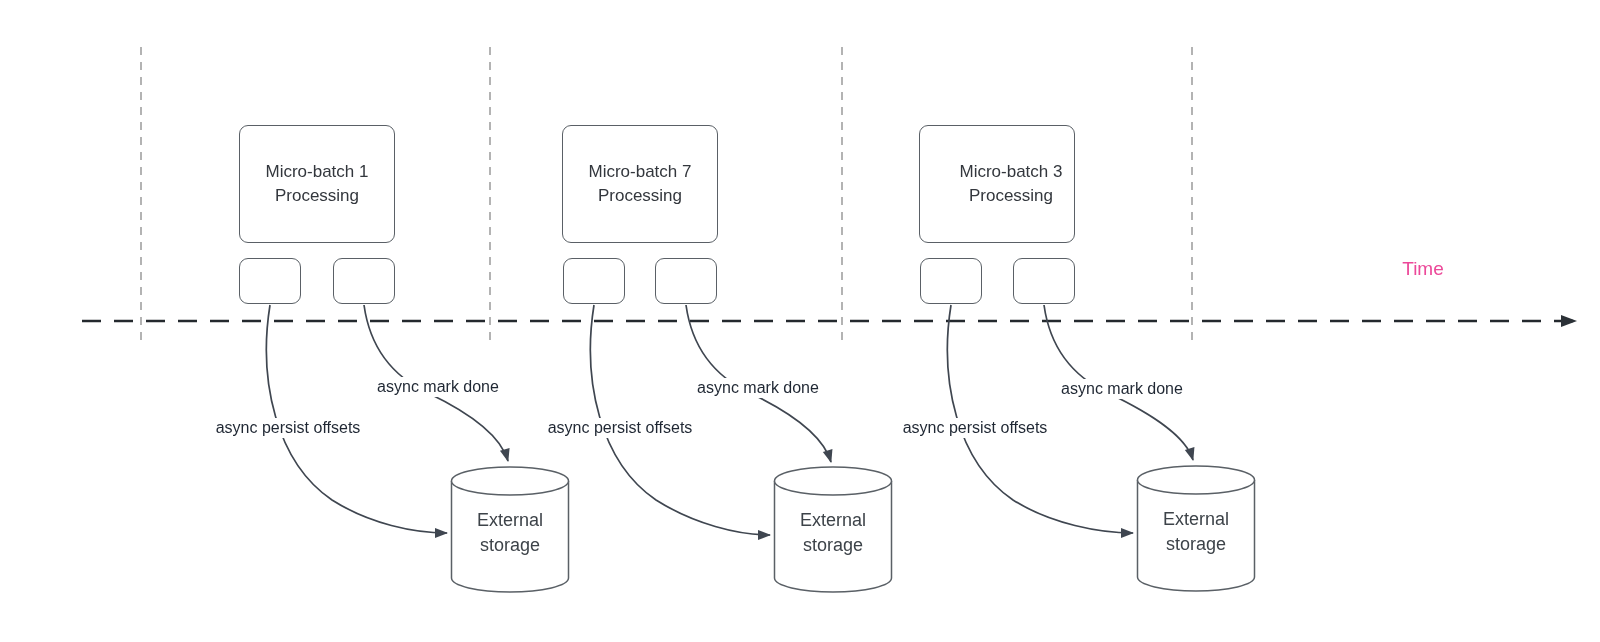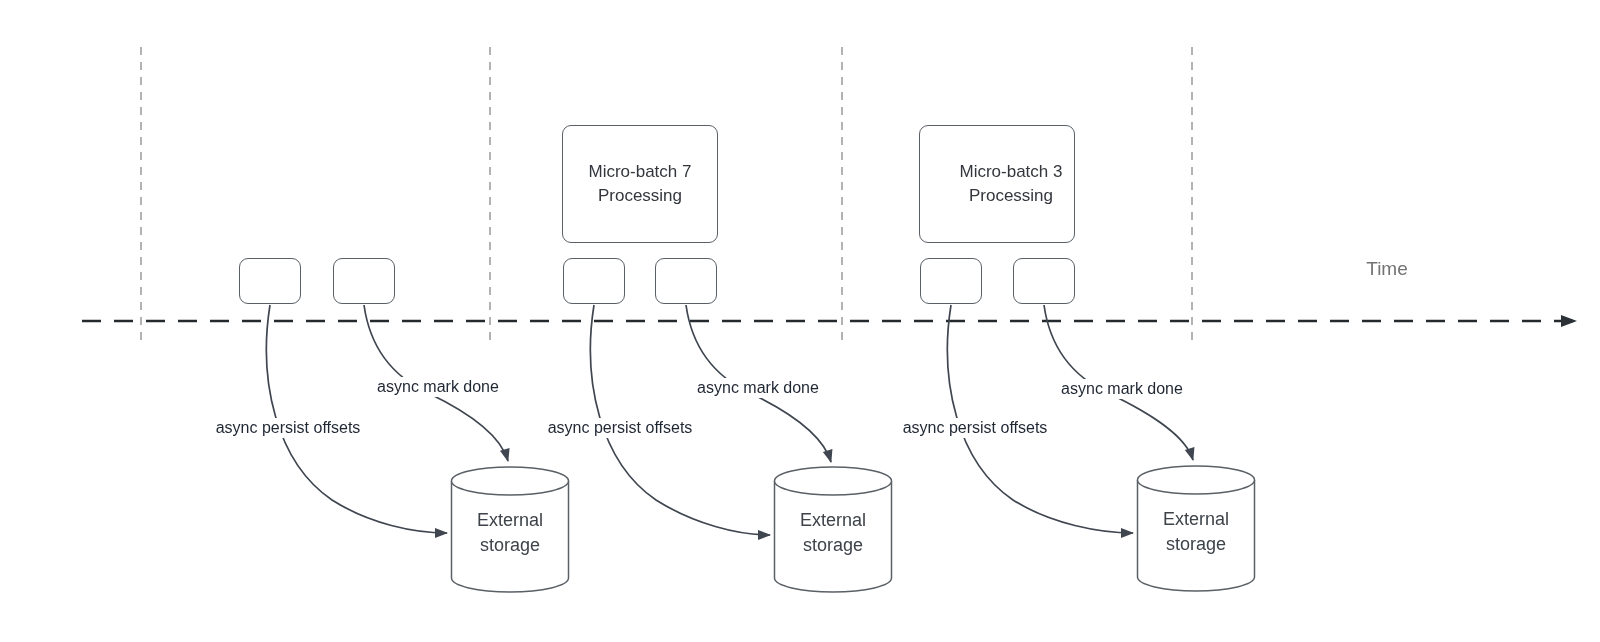--- a/index.html
+++ b/index.html
@@ -55,22 +55,23 @@
     background:#ffffff;
     padding:1px 3px;
     font-size:16px;font-weight:normal;
     color:#1f2733;
     white-space:nowrap;
   }
   .time-label{
     position:absolute;
     transform:translate(-50%,-50%);
     font-size:19px;
-    color:#737373;
+    color:#ec4899;
     white-space:nowrap;
+    margin-left:36px;
   }
 </style>
 </head>
 <body>
 
 <div class="canvas">
 
   <svg class="lines-svg" width="1600" height="642" viewBox="0 0 1600 642">
     <defs>
       <marker id="arrowDark" markerUnits="userSpaceOnUse" markerWidth="18" markerHeight="14" refX="16" refY="7" orient="auto">
@@ -95,20 +96,23 @@
 
     <path d="M594,305 C582,380 600,462 656,500 C694,524 738,535 770,535" fill="none" stroke="#3f4650" stroke-width="1.7" marker-end="url(#arrowConn)"></path>
     <path d="M686,305 C692,348 714,376 750,393 C794,414 824,438 831,462" fill="none" stroke="#3f4650" stroke-width="1.7" marker-end="url(#arrowConn)"></path>
 
     <path d="M951,305 C939,380 957,462 1013,500 C1051,524 1100,533 1133,533" fill="none" stroke="#3f4650" stroke-width="1.7" marker-end="url(#arrowConn)"></path>
     <path d="M1044,305 C1050,348 1072,376 1108,393 C1152,414 1186,436 1193,460" fill="none" stroke="#3f4650" stroke-width="1.7" marker-end="url(#arrowConn)"></path>
   </svg>
 
   <div class="time-label" style="left:1387px;top:269px;">Time</div>
 
+  <div class="proc-box" style="left:239px;top:125px;">
+    <div class="lbl">Micro-batch 1 Processing</div>
+  </div>
   <div class="task-box" style="left:239px;top:258px;"></div>
   <div class="task-box" style="left:333px;top:258px;"></div>
   <div class="conn-label" style="left:288px;top:428px;">async persist offsets</div>
   <div class="conn-label" style="left:438px;top:387px;">async mark done</div>
   <div class="cyl" style="left:450px;top:466px;">
     <svg width="120" height="128" viewBox="0 0 120 128">
       <path d="M1.5 15 L1.5 112 A58.5 14 0 0 0 118.5 112 L118.5 15" fill="#ffffff" stroke="#5a6066" stroke-width="1.5"></path>
       <ellipse cx="60" cy="15" rx="58.5" ry="14" fill="#ffffff" stroke="#5a6066" stroke-width="1.5"></ellipse>
     </svg>
     <div class="lbl">

